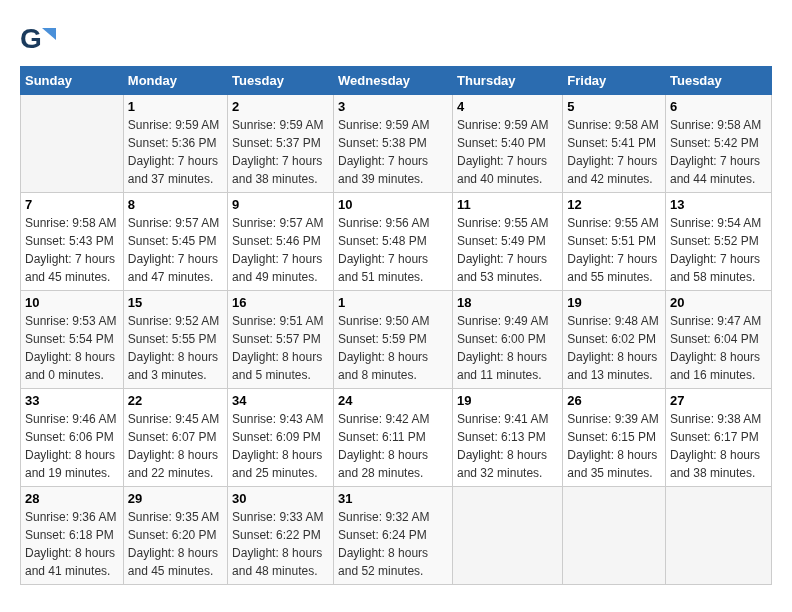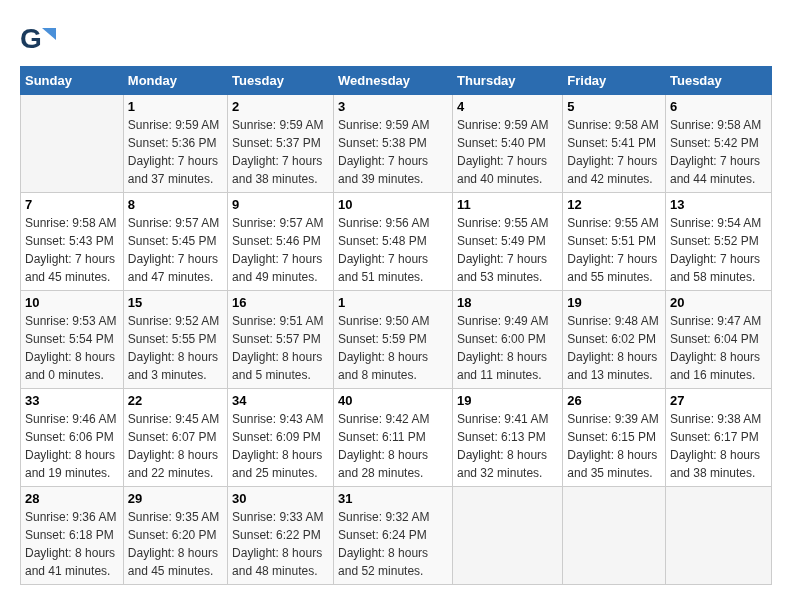--- a/index.html
+++ b/index.html
@@ -304,21 +304,21 @@
         </td>
         <td>
           <span class="day-num">34</span>
           <span class="day-detail">
             Sunrise: 9:43 AM<br>
             Sunset: 6:09 PM<br>
             Daylight: 8 hours and 25 minutes.
           </span>
         </td>
         <td>
-          <span class="day-num">40</span>
+          <span class="day-num">24</span>
           <span class="day-detail">
             Sunrise: 9:42 AM<br>
             Sunset: 6:11 PM<br>
             Daylight: 8 hours and 28 minutes.
           </span>
         </td>
         <td>
           <span class="day-num">19</span>
           <span class="day-detail">
             Sunrise: 9:41 AM<br>

